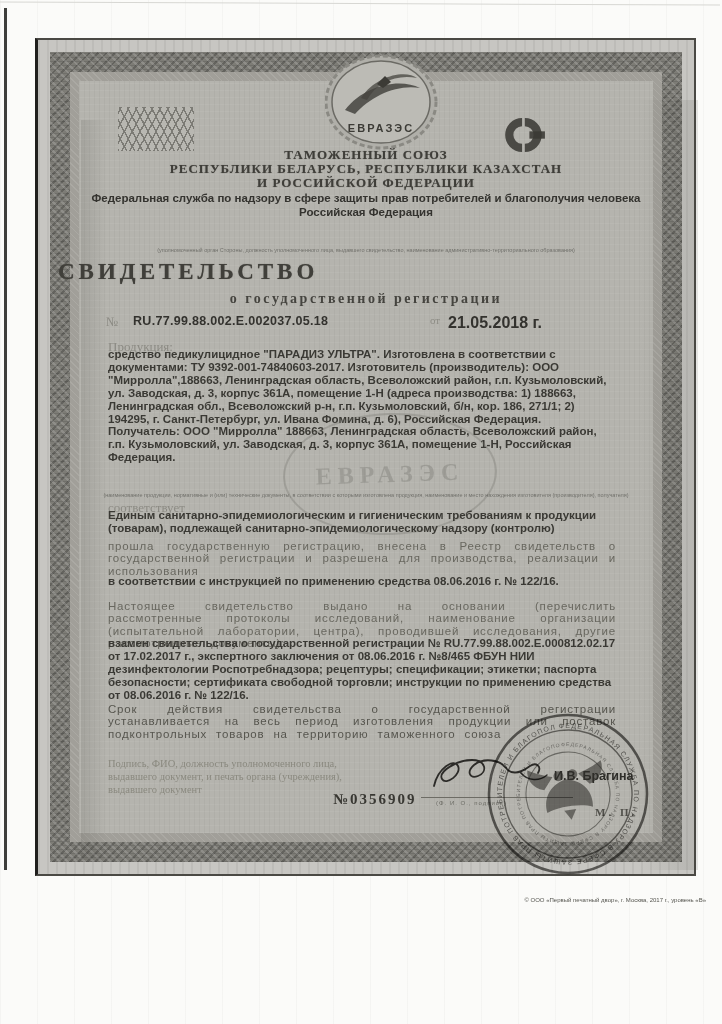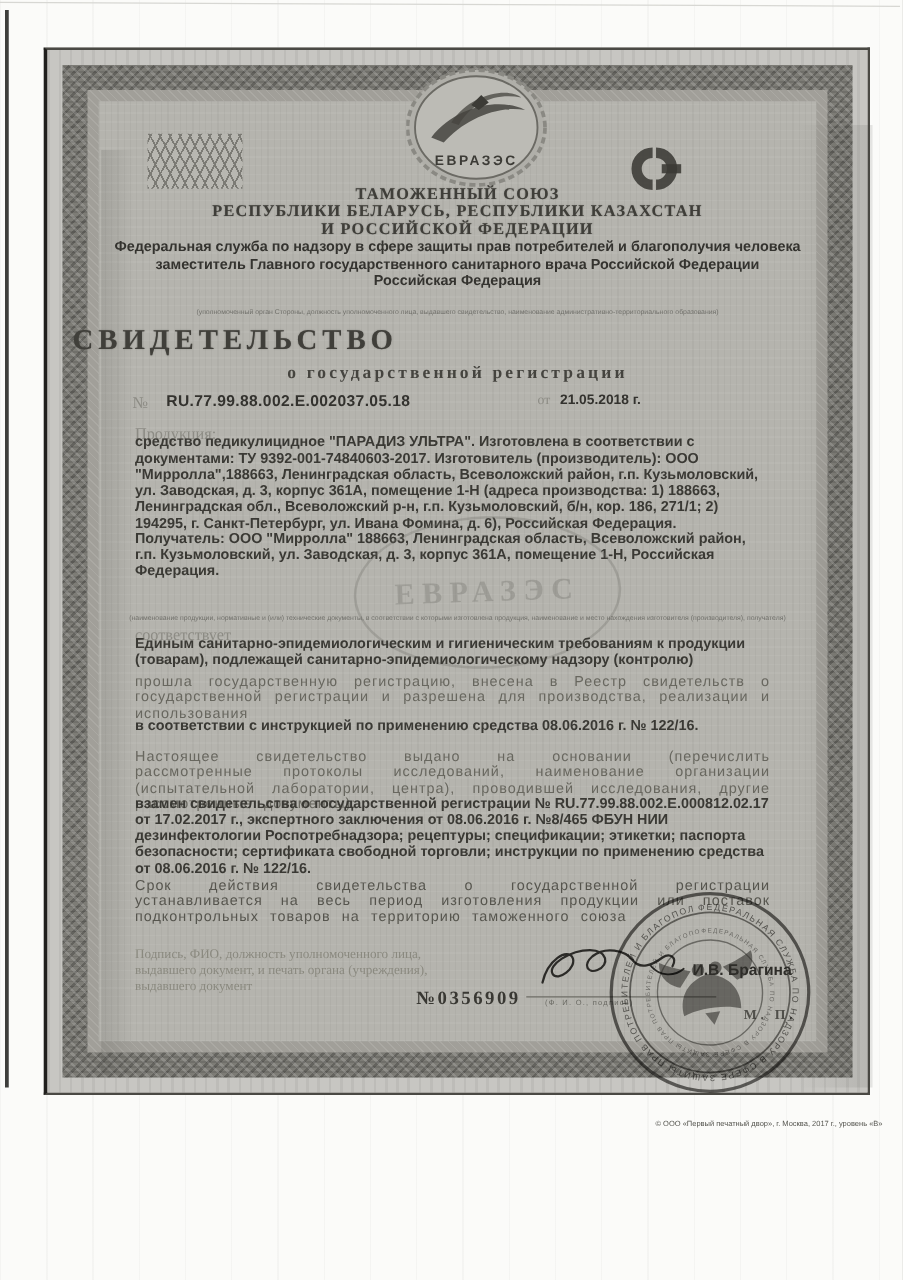--- a/index.html
+++ b/index.html
@@ -58,21 +58,21 @@
   .fp-prod{left:45px;top:452px;width:566px;}
   .title-main{left:20px;top:219px;width:616px;text-align:left;font-weight:bold;
     font-size:23px;letter-spacing:4px;color:#403f3a;text-shadow:0 0 1px rgba(55,55,50,.6);}
   .title-sub{left:20px;top:251px;width:616px;text-align:center;font-weight:bold;
     font-size:14px;letter-spacing:2.5px;color:#45443f;}
   .lbl-faded{color:#8c8b84;font-size:13px;}
   .num-row{top:274px;}
   .num-lbl{left:68px;font-size:13px;}
   .num-val{left:95px;font-weight:bold;font-size:12.5px;letter-spacing:.3px;}
   .date-lbl{left:392px;font-size:11px;}
-  .date-val{left:410px;font-weight:bold;font-size:11px;}
+  .date-val{left:410px;font-weight:bold;font-size:16px;}
   .par-sans{font-weight:bold;font-size:11.5px;line-height:12.9px;color:#3a3934;text-align:left;}
   .par-serif{font-family:Liberation Sans, sans-serif;color:#68675f;font-size:11.5px;line-height:12.3px;
     letter-spacing:.8px;word-spacing:5px;text-align:justify;}
   .prod-lbl{left:70px;top:299px;}
   .prod-txt{left:70px;top:308px;width:508px;}
   .sootv{left:70px;top:460px;}
   .edinym{left:70px;top:469px;width:508px;}
   .proshla{left:70px;top:500px;width:508px;}
   .instr{left:70px;top:535px;width:508px;}
   .nast{left:70px;top:560px;width:508px;}
@@ -124,21 +124,20 @@
   </svg>
 
   <div class="t serif hdr-union">
     <div>ТАМОЖЕННЫЙ СОЮЗ</div>
     <div>РЕСПУБЛИКИ БЕЛАРУСЬ, РЕСПУБЛИКИ КАЗАХСТАН</div>
     <div>И РОССИЙСКОЙ ФЕДЕРАЦИИ</div>
   </div>
 
   <div class="t hdr-auth">
     <div>Федеральная служба по надзору в сфере защиты прав потребителей и благополучия человека</div>
-    <div>заместитель Главного государственного санитарного врача Российской Федерации</div>
     <div>Российская Федерация</div>
   </div>
 
   <div class="t fineprint fp-auth">(уполномоченный орган Стороны, должность уполномоченного лица, выдавшего свидетельство, наименование административно-территориального образования)</div>
 
   <div class="t serif title-main">СВИДЕТЕЛЬСТВО</div>
   <div class="t serif title-sub">о государственной регистрации</div>
 
   <div class="t serif lbl-faded num-row num-lbl">№</div>
   <div class="t num-row num-val">RU.77.99.88.002.Е.002037.05.18</div>

